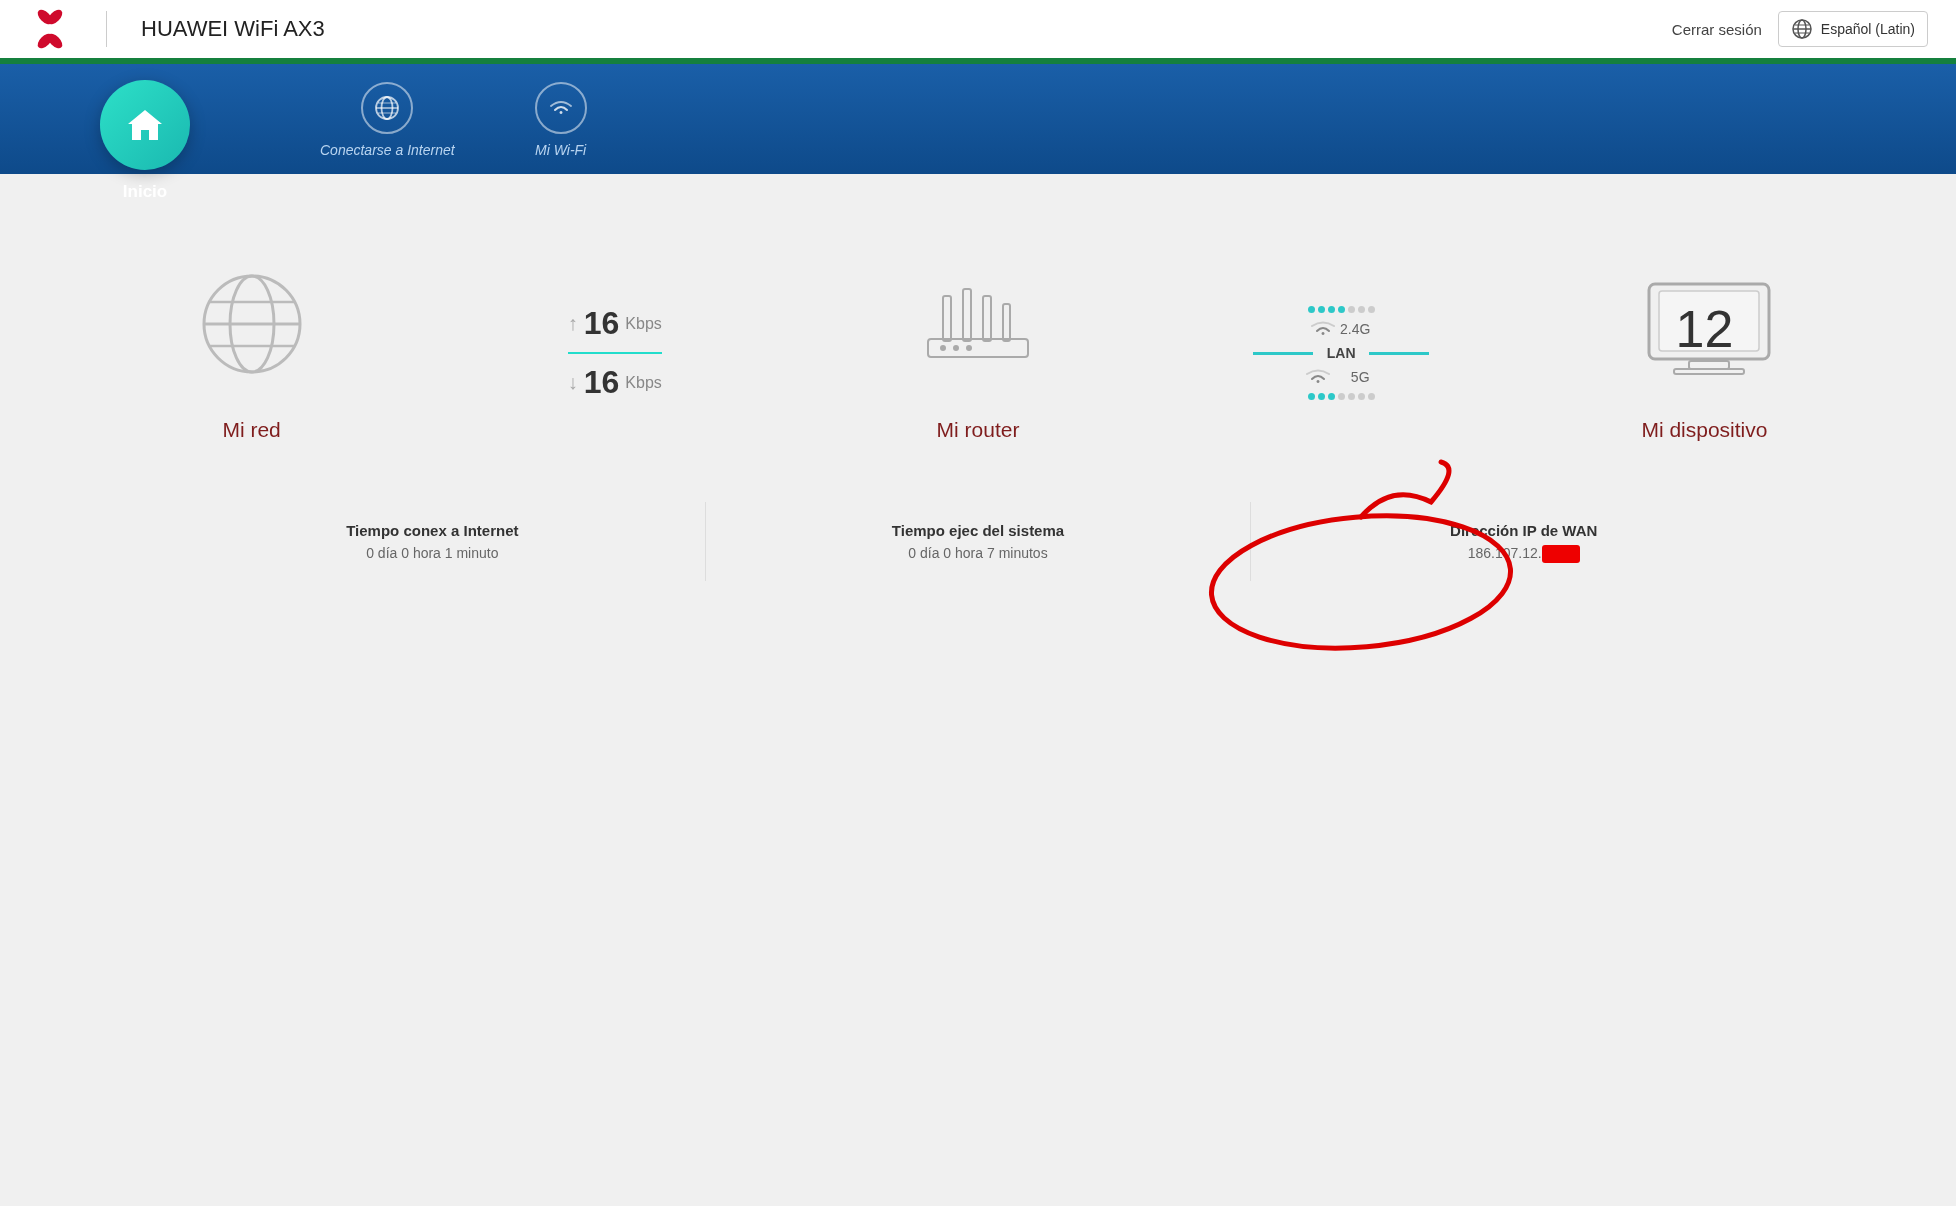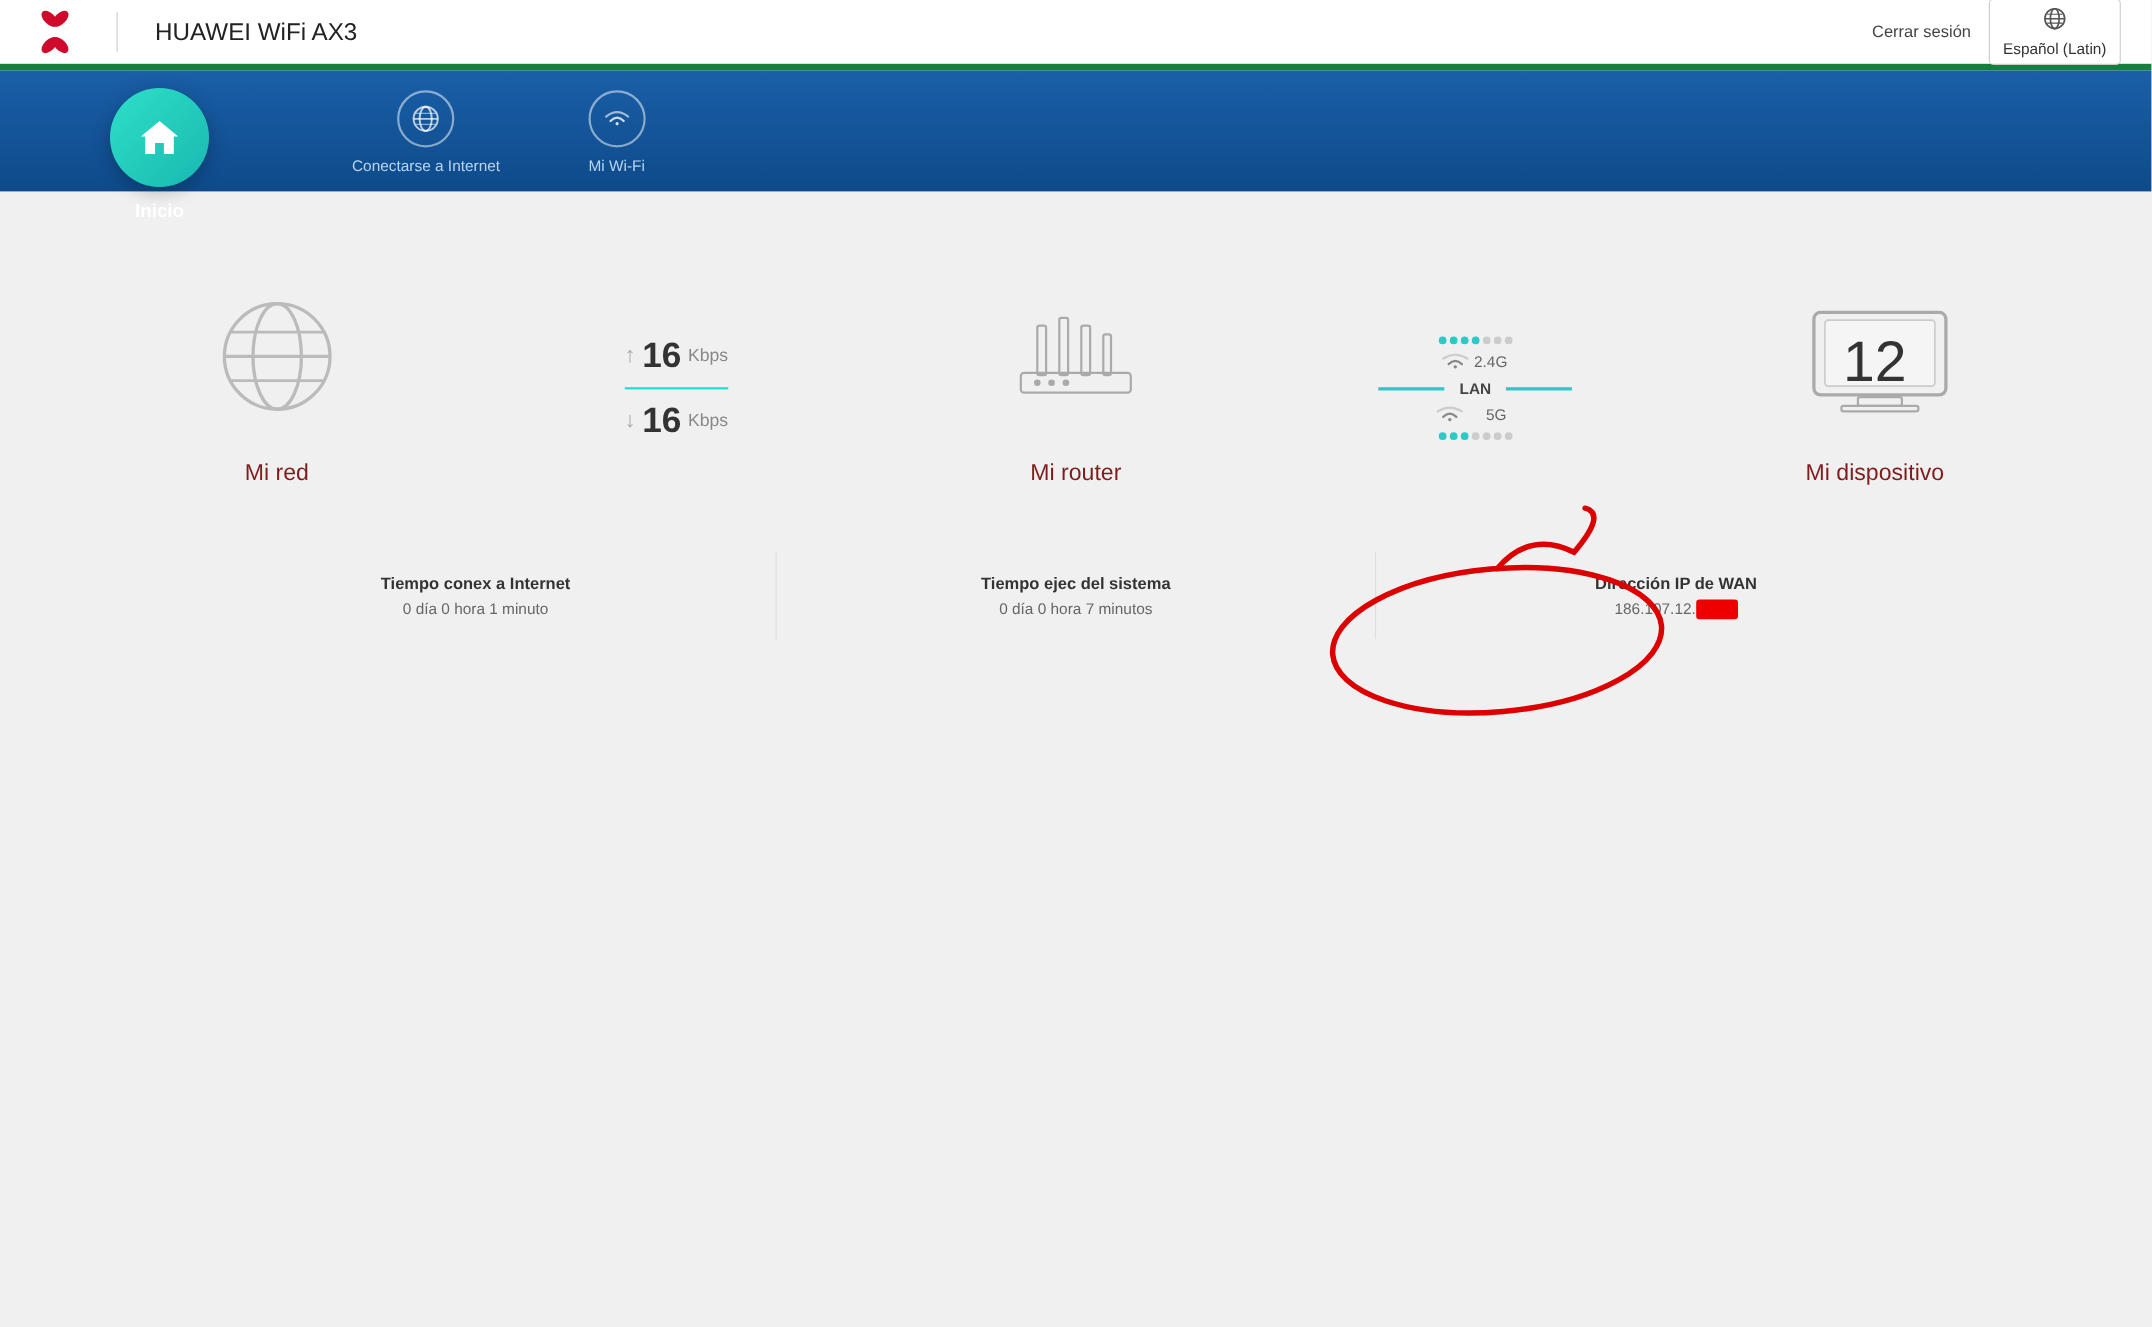--- a/index.html
+++ b/index.html
@@ -56,21 +56,20 @@
       display: flex;
       align-items: center;
       gap: 8px;
       border: 1px solid #ccc;
       border-radius: 4px;
       padding: 6px 12px;
       font-size: 14px;
       color: #333;
       cursor: pointer;
       background: #fff;
-      flex-direction: column;
     }
     .globe-icon-small {
       width: 22px;
       height: 22px;
     }
 
     
     .nav-bar {
       background: linear-gradient(180deg, #1a5fa8 0%, #0e4a8a 100%);
       display: flex;
@@ -81,20 +80,21 @@
     }
     .nav-item {
       display: flex;
       flex-direction: column;
       align-items: center;
       gap: 8px;
       padding: 16px 40px;
       cursor: pointer;
       color: #b8d4f0;
       font-size: 15px;
+      font-style: italic;
     }
     .nav-icon-circle {
       width: 52px;
       height: 52px;
       border-radius: 50%;
       border: 2px solid rgba(255,255,255,0.5);
       display: flex;
       align-items: center;
       justify-content: center;
       font-size: 22px;

